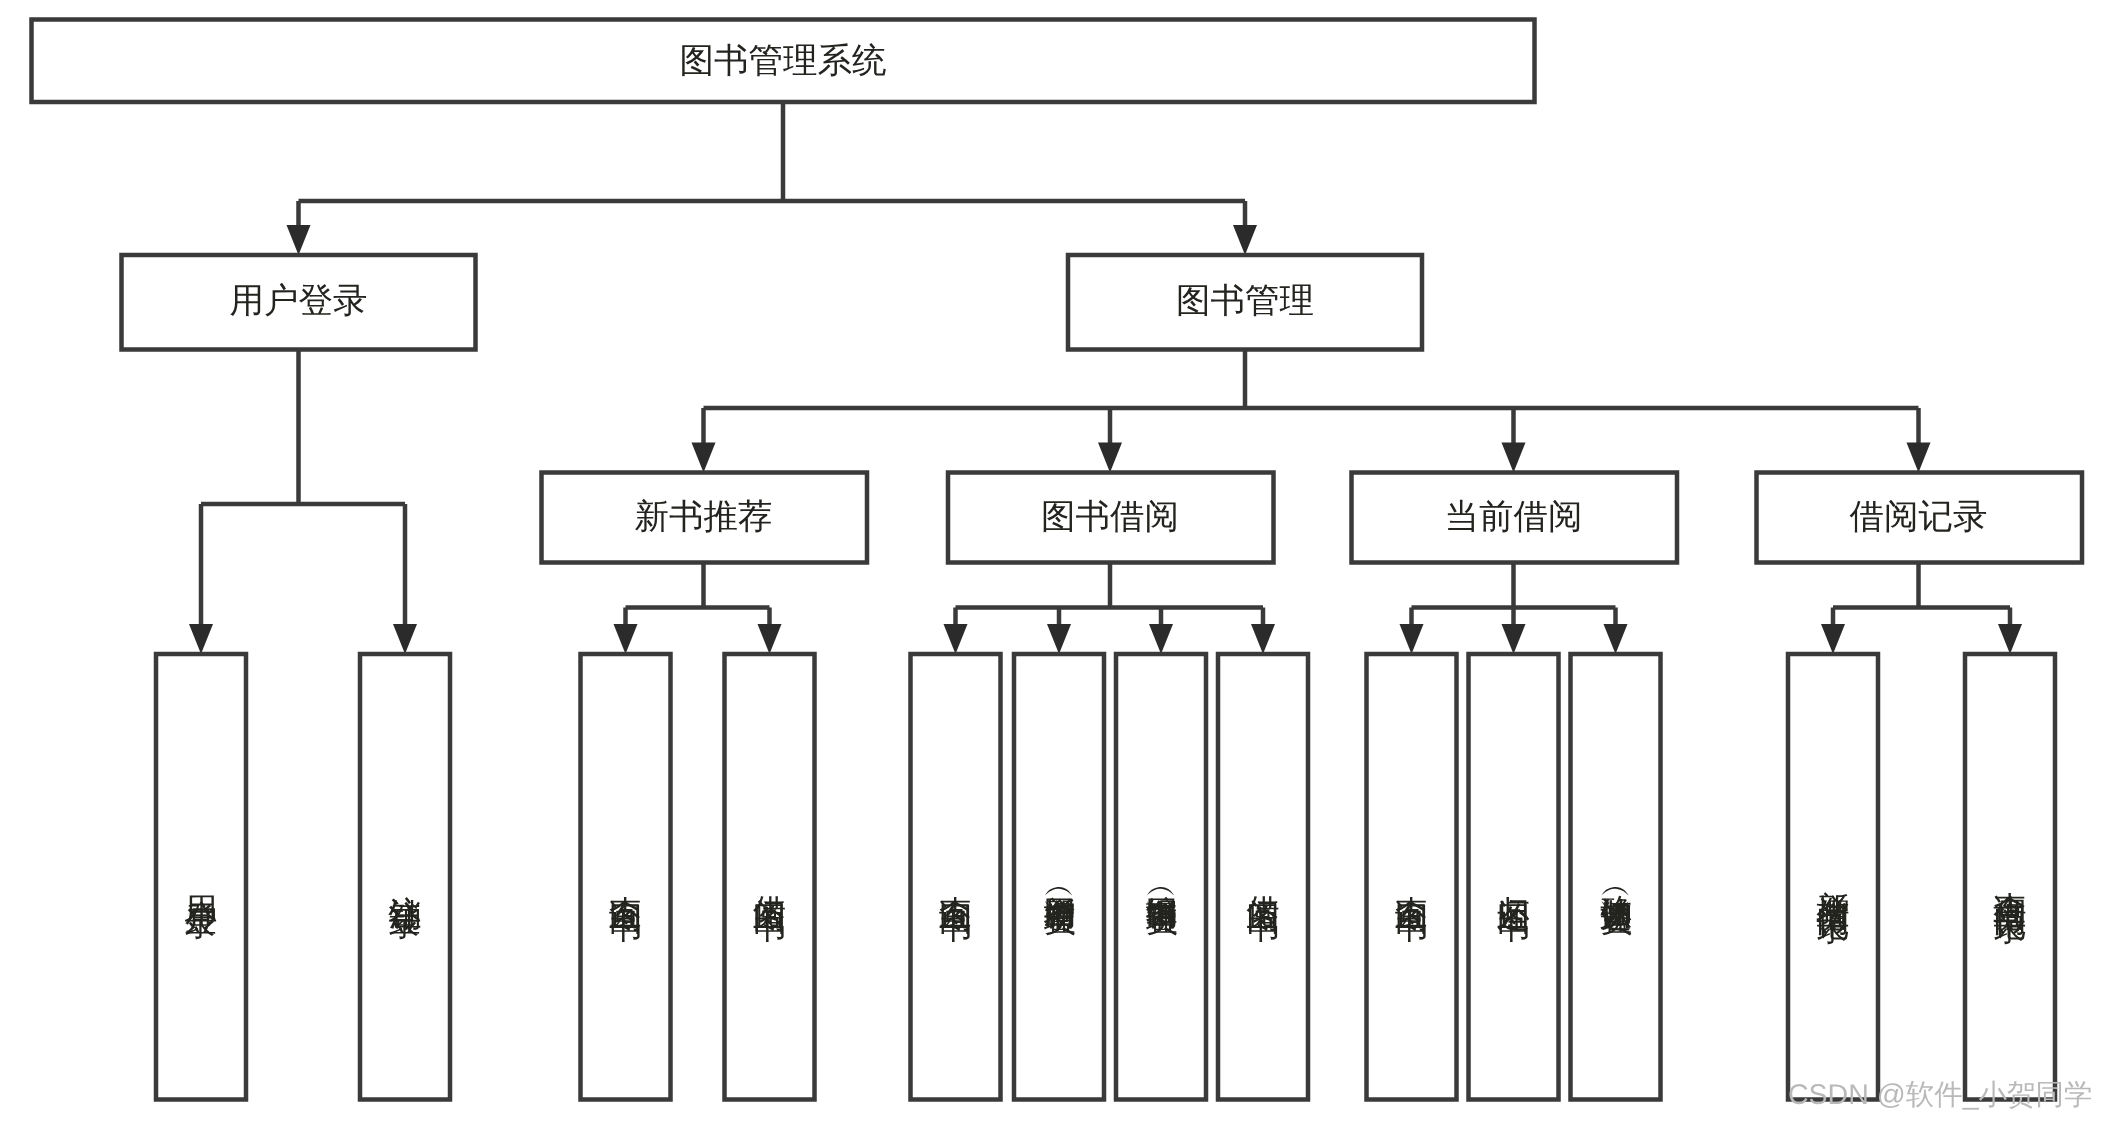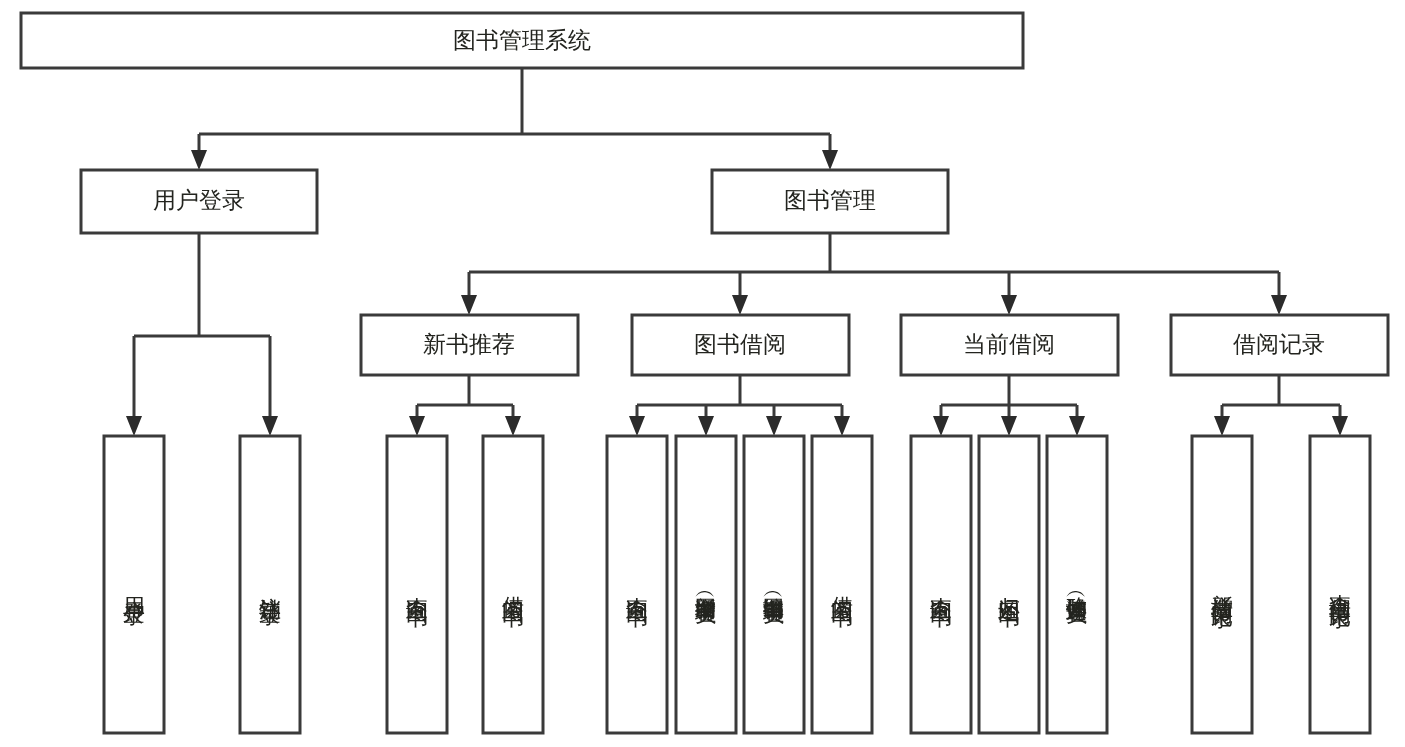--- a/index.html
+++ b/index.html
@@ -270,14 +270,15 @@
     <span class="leaf-label tight">确认归还（管理员）</span>
   </div>
 
   <div class="leaf-label-wrap" style="left:1192px; top:436px; width:60px; height:297px;">
     <span class="leaf-label">新增借阅记录</span>
   </div>
   <div class="leaf-label-wrap" style="left:1310px; top:436px; width:60px; height:297px;">
     <span class="leaf-label">查询借阅记录</span>
   </div>
 
+  <div class="watermark">CSDN @软件_小贺同学</div>
 
 </div>
 
 </body></html>

